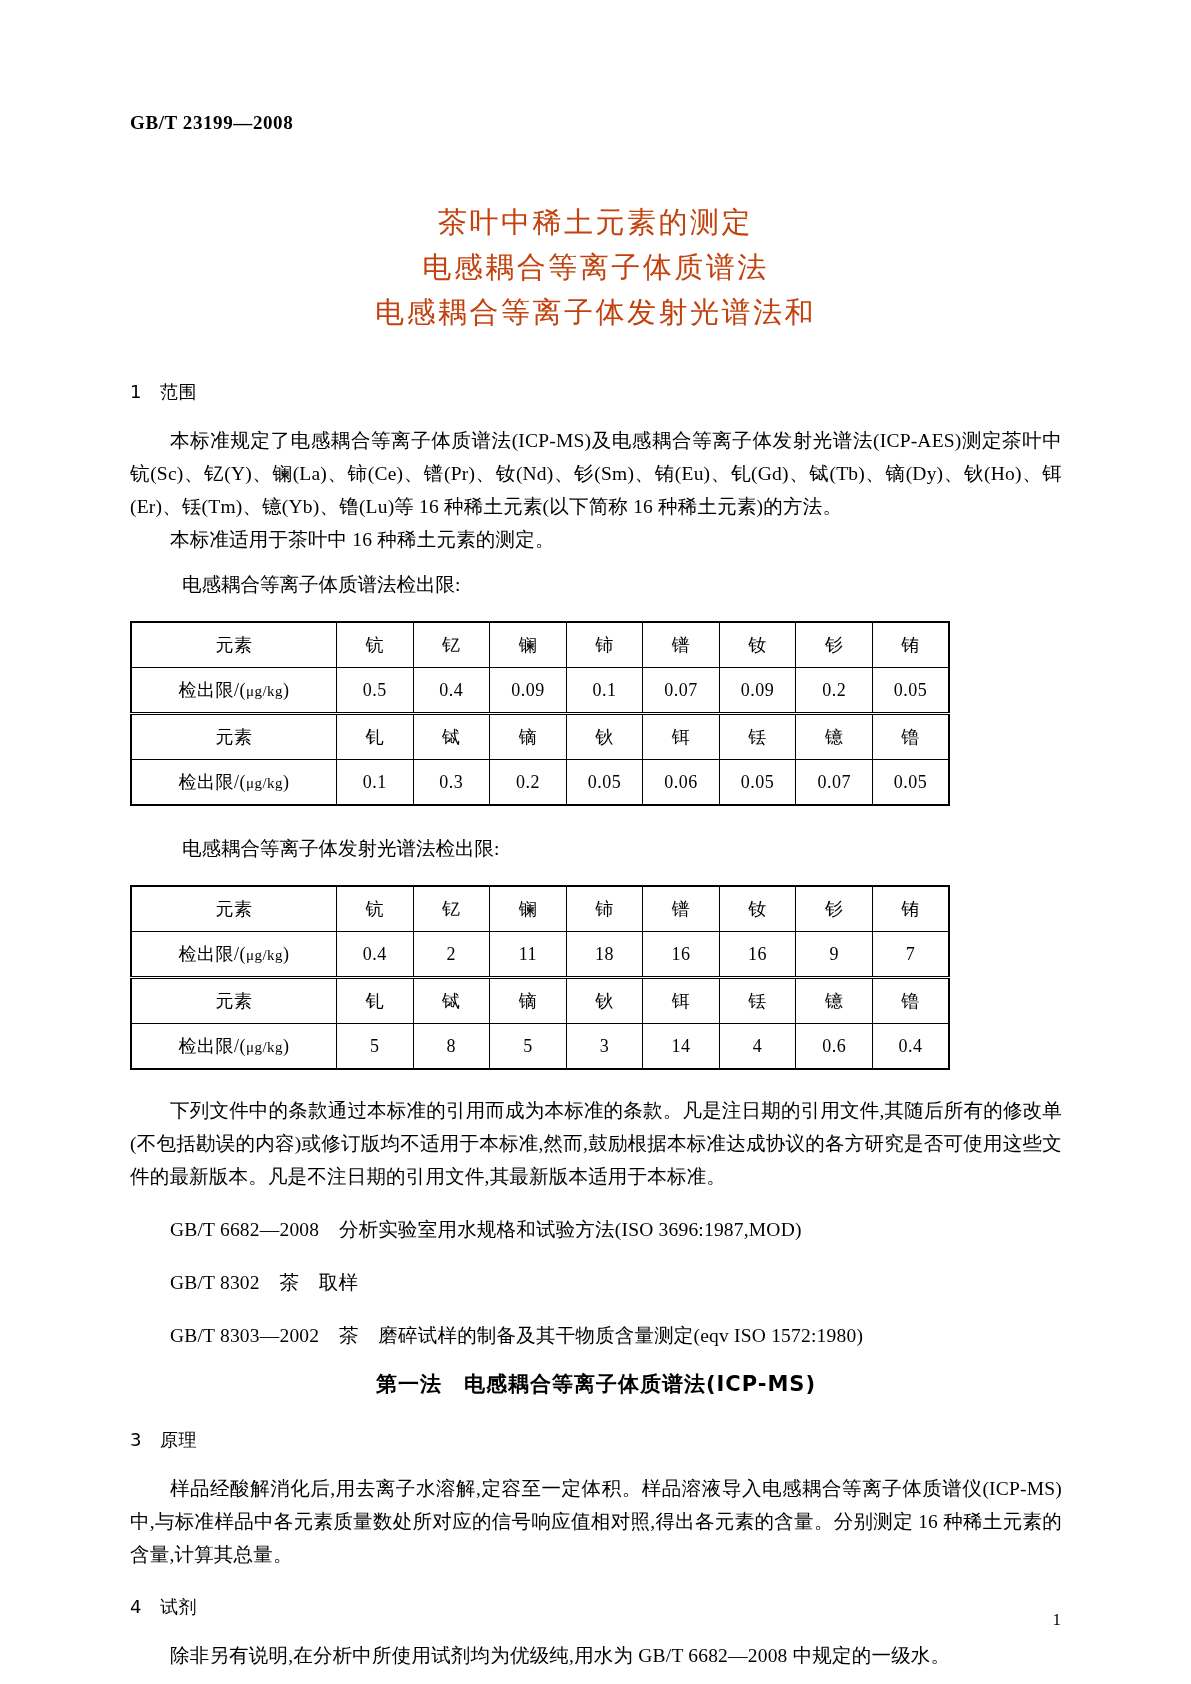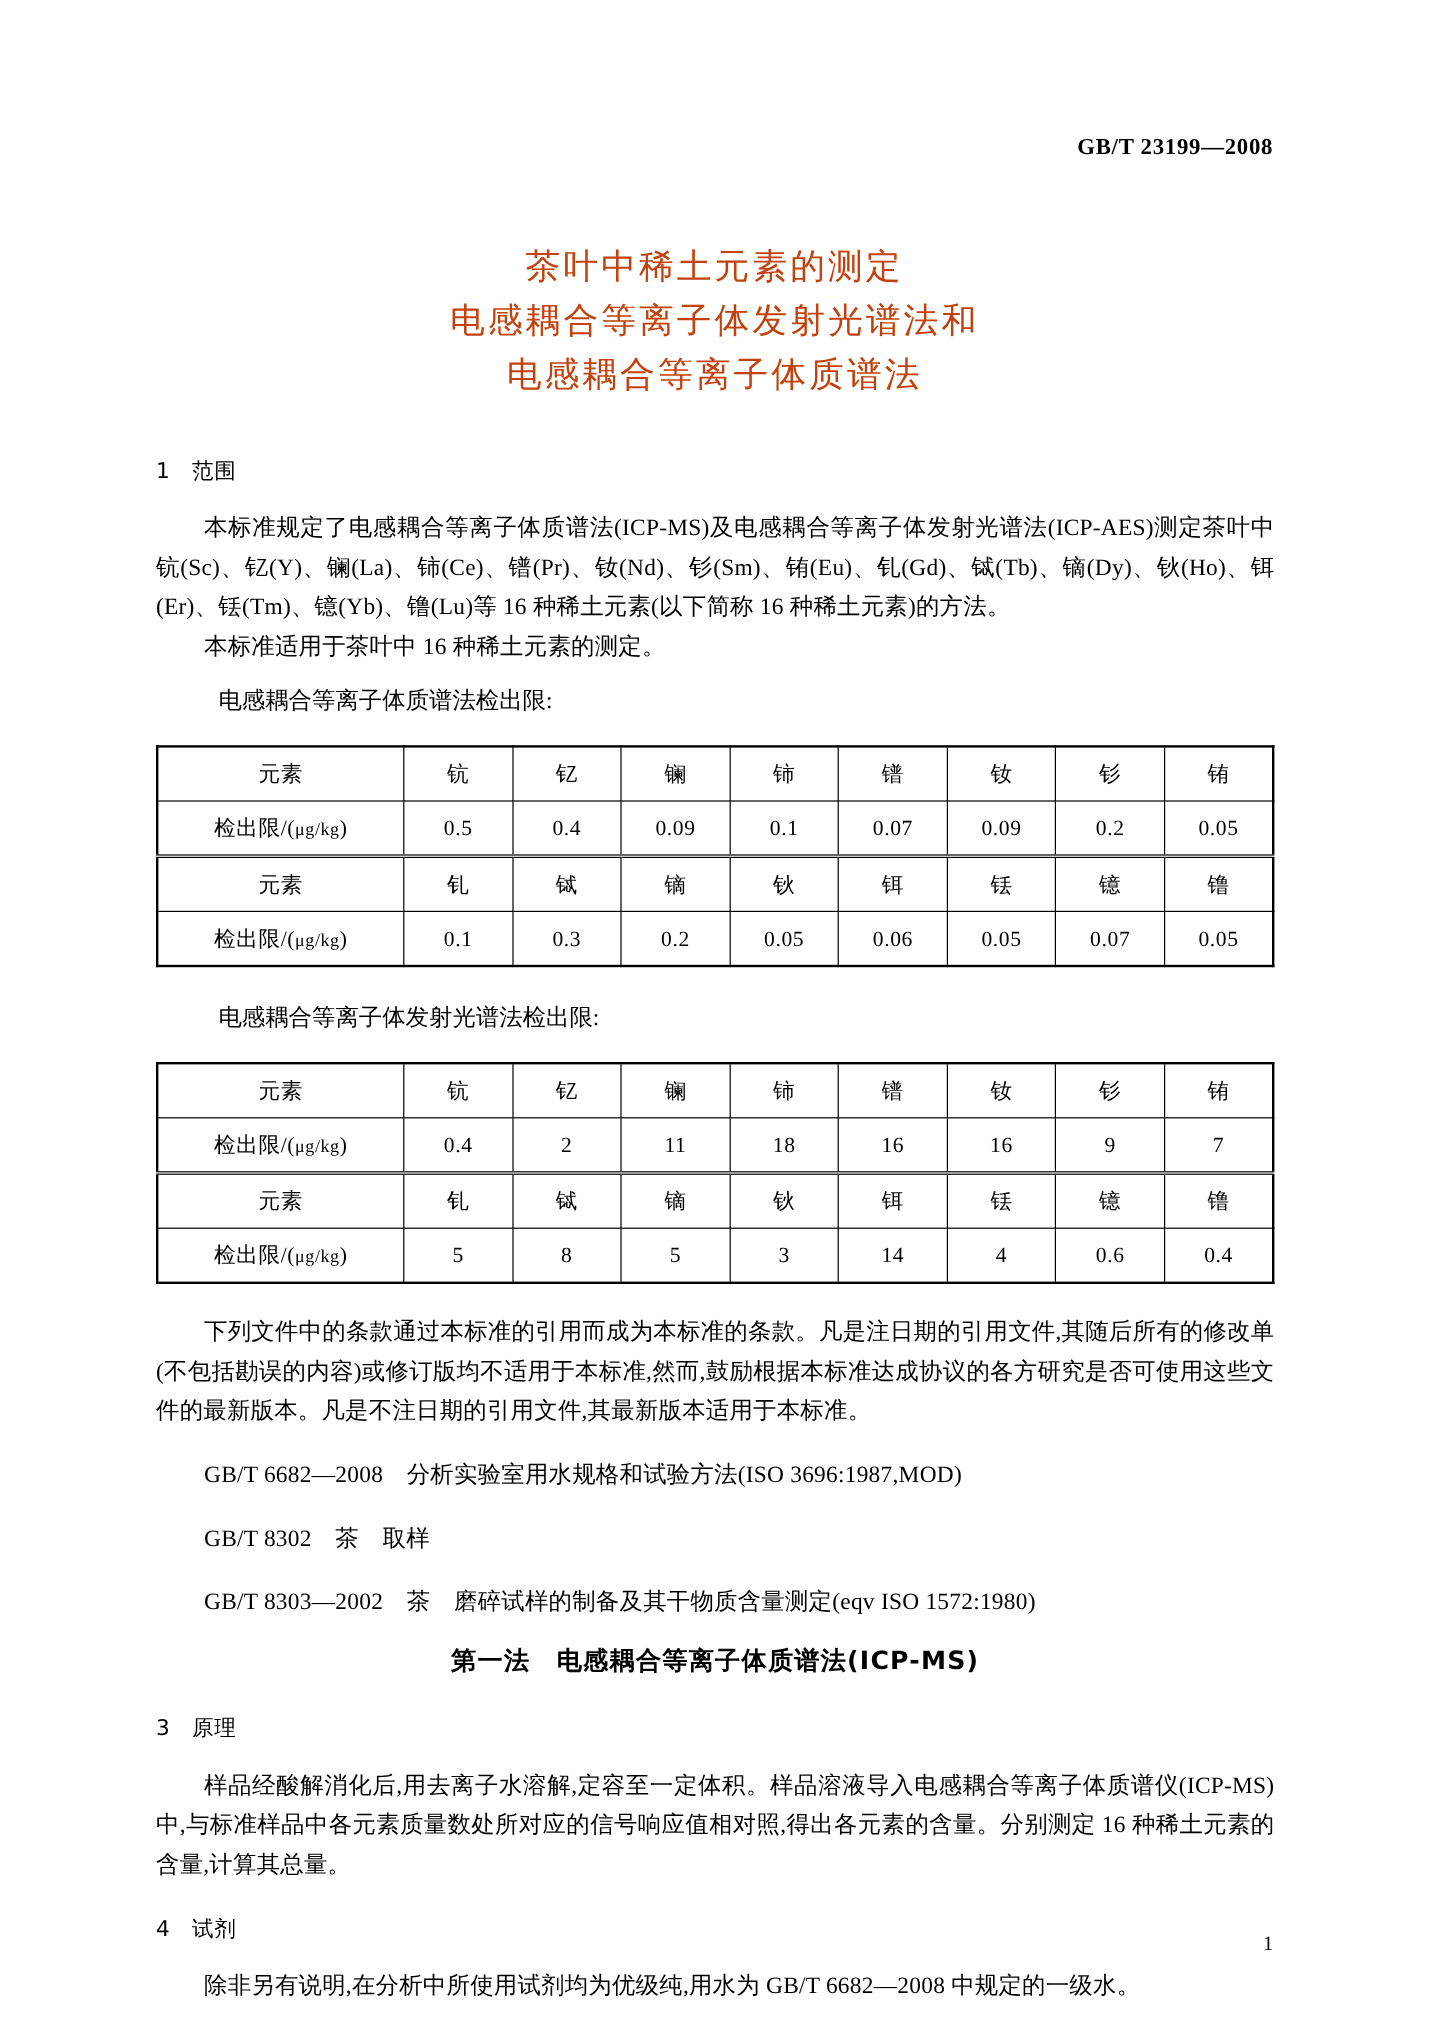--- a/index.html
+++ b/index.html
@@ -22,21 +22,20 @@
   }
 
   
   .running-header {
     position: absolute;
     top: 108px;
     left: 130px;
     right: 130px;
     height: 26px;
     display: flex;
-    justify-content: flex-end;
     align-items: flex-end;
   }
   .std-code {
     font-family: "Liberation Serif", serif;
     font-weight: bold;
     font-size: 19px;
     letter-spacing: 0.6px;
     white-space: nowrap;
   }
 
@@ -90,21 +89,21 @@
 
   .spacer-8  { height: 8px; }
   .spacer-14 { height: 14px; }
   .spacer-18 { height: 18px; }
   .spacer-24 { height: 24px; }
   .spacer-30 { height: 30px; }
 
   
   table.lod {
     border-collapse: collapse;
-    width: 932px;
+    width: 820px;
     margin: 0;
     table-layout: fixed;
   }
   table.lod td {
     border: 1px solid #000;
     text-align: center;
     vertical-align: middle;
     height: 44px;
     font-size: 18px;
     letter-spacing: 0.5px;
@@ -153,22 +152,22 @@
 <body>
 
 <div class="page">
 
   <div class="running-header">
     <div class="std-code">GB/T 23199—2008</div>
   </div>
 
   <div class="title-block">
     <div class="title-line">茶叶中稀土元素的测定</div>
+    <div class="title-line">电感耦合等离子体质谱法</div>
     <div class="title-line">电感耦合等离子体发射光谱法和</div>
-    <div class="title-line">电感耦合等离子体质谱法</div>
   </div>
 
   <div class="content">
 
     <div class="clause-head">
       <span class="num">1</span><span>范围</span>
     </div>
 
     <p class="para indent">本标准规定了电感耦合等离子体质谱法(ICP-MS)及电感耦合等离子体发射光谱法(ICP-AES)测定茶叶中钪(Sc)、钇(Y)、镧(La)、铈(Ce)、镨(Pr)、钕(Nd)、钐(Sm)、铕(Eu)、钆(Gd)、铽(Tb)、镝(Dy)、钬(Ho)、铒(Er)、铥(Tm)、镱(Yb)、镥(Lu)等 16 种稀土元素(以下简称 16 种稀土元素)的方法。</p>
     <p class="para indent">本标准适用于茶叶中 16 种稀土元素的测定。</p>

